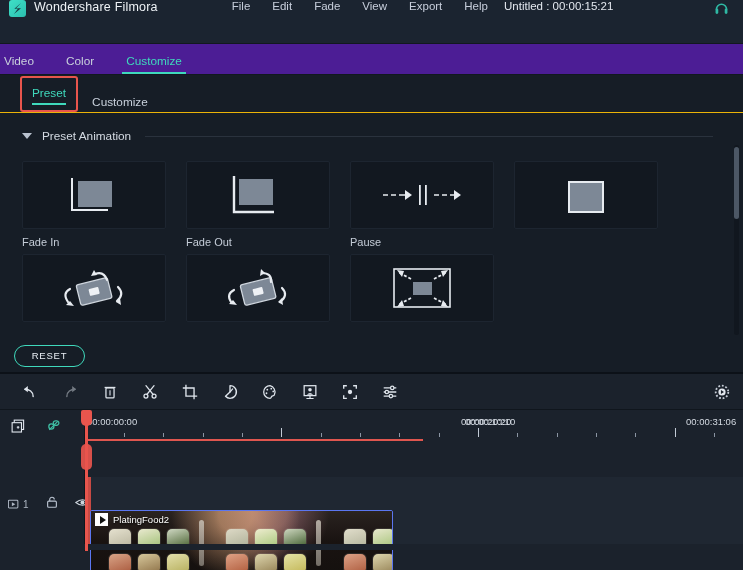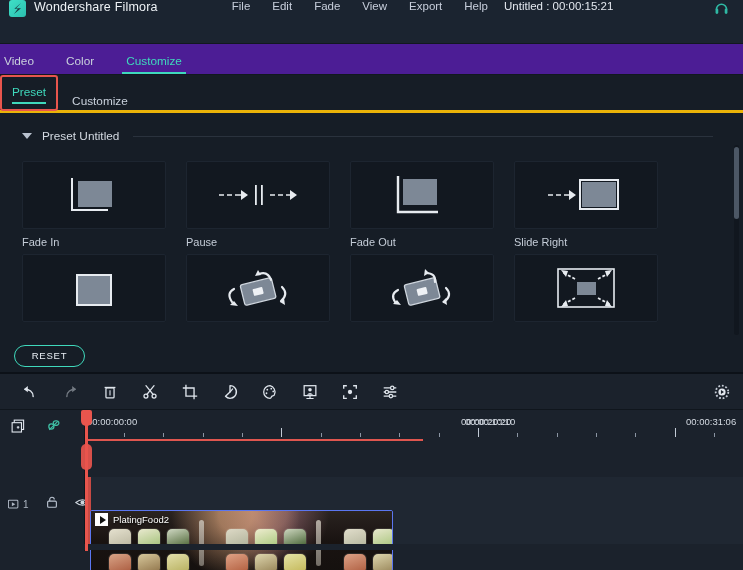--- a/index.html
+++ b/index.html
@@ -93,22 +93,22 @@
     height: 2px;
     background: #3fd9bc;
   }
 
   
   .subtabbar {
     height: 38px;
     background: #161d26;
     display: flex;
     align-items: center;
-    padding-left: 0;
-    border-bottom: 3px solid #eab308;
+    padding-left: 20px;
+    border-bottom: 1px solid #eab308;
     text-align: center;
   }
   .subtab-wrap {
     position: relative;
     padding: 4px 6px 2px 6px;
   }
   .subtab-wrap.boxed {
     border: 2px solid #e8554d;
     border-radius: 3px;
     padding: 5px 10px 5px 10px;
@@ -471,71 +471,60 @@
   <div class="subtab-wrap boxed">
     <div class="subtab active">Preset</div>
   </div>
   <div class="subtab-plain">Customize</div>
 </div>
 
 <div class="panel">
 
   <div class="group-header">
     <div class="caret"></div>
-    <div class="group-label">Preset Untitled</div>
+    <div class="group-label">Preset Animation</div>
     <div class="group-rule"></div>
   </div>
 
   <div class="grid">
 
     <div class="card">
       <div class="thumb">
         <svg width="60" height="46" viewBox="0 0 60 46">
           <path d="M8 6 L8 38 L44 38" fill="none" stroke="#e7ebf0" stroke-width="2"></path>
           <rect x="14" y="9" width="34" height="26" fill="#7d8896"></rect>
         </svg>
       </div>
       <div class="card-label">Fade In</div>
+    </div>
+
+    <div class="card">
+      <div class="thumb">
+        <svg width="60" height="46" viewBox="0 0 60 46">
+          <path d="M6 4 L6 40 L46 40" fill="none" stroke="#e7ebf0" stroke-width="2.4"></path>
+          <rect x="11" y="7" width="34" height="26" fill="#7d8896"></rect>
+        </svg>
+      </div>
+      <div class="card-label">Fade Out</div>
     </div>
 
     <div class="card">
       <div class="thumb">
         <svg width="86" height="30" viewBox="0 0 86 30">
           <path d="M4 15 h5 M12 15 h5 M20 15 h10" stroke="#e7ebf0" stroke-width="1.6" fill="none"></path>
           <path d="M26 10 l7 5 l-7 5" fill="#e7ebf0"></path>
           <rect x="40" y="5" width="1.8" height="20" fill="#e7ebf0"></rect>
           <rect x="46" y="5" width="1.8" height="20" fill="#e7ebf0"></rect>
           <path d="M55 15 h5 M63 15 h5 M71 15 h8" stroke="#e7ebf0" stroke-width="1.6" fill="none"></path>
           <path d="M75 10 l7 5 l-7 5" fill="#e7ebf0"></path>
         </svg>
       </div>
       <div class="card-label">Pause</div>
     </div>
 
-    <div class="card">
-      <div class="thumb">
-        <svg width="60" height="46" viewBox="0 0 60 46">
-          <path d="M6 4 L6 40 L46 40" fill="none" stroke="#e7ebf0" stroke-width="2.4"></path>
-          <rect x="11" y="7" width="34" height="26" fill="#7d8896"></rect>
-        </svg>
-      </div>
-      <div class="card-label">Fade Out</div>
-    </div>
-
-    <div class="card">
-      <div class="thumb">
-        <svg width="84" height="42" viewBox="0 0 84 42">
-          <path d="M4 21 h5 M12 21 h5 M20 21 h8" stroke="#e7ebf0" stroke-width="1.6" fill="none"></path>
-          <path d="M25 16 l7 5 l-7 5" fill="#e7ebf0"></path>
-          <rect x="36" y="6" width="38" height="29" fill="none" stroke="#e7ebf0" stroke-width="2"></rect>
-          <rect x="38" y="8" width="34" height="25" fill="#7d8896"></rect>
-        </svg>
-      </div>
-      <div class="card-label">Slide Right</div>
-    </div>
 
     <div class="card">
       <div class="thumb">
         <svg width="60" height="46" viewBox="0 0 60 46">
           <rect x="13" y="10" width="34" height="30" fill="#7d8896" stroke="#e7ebf0" stroke-width="2"></rect>
         </svg>
       </div>
       <div class="card-label"></div>
     </div>
 

